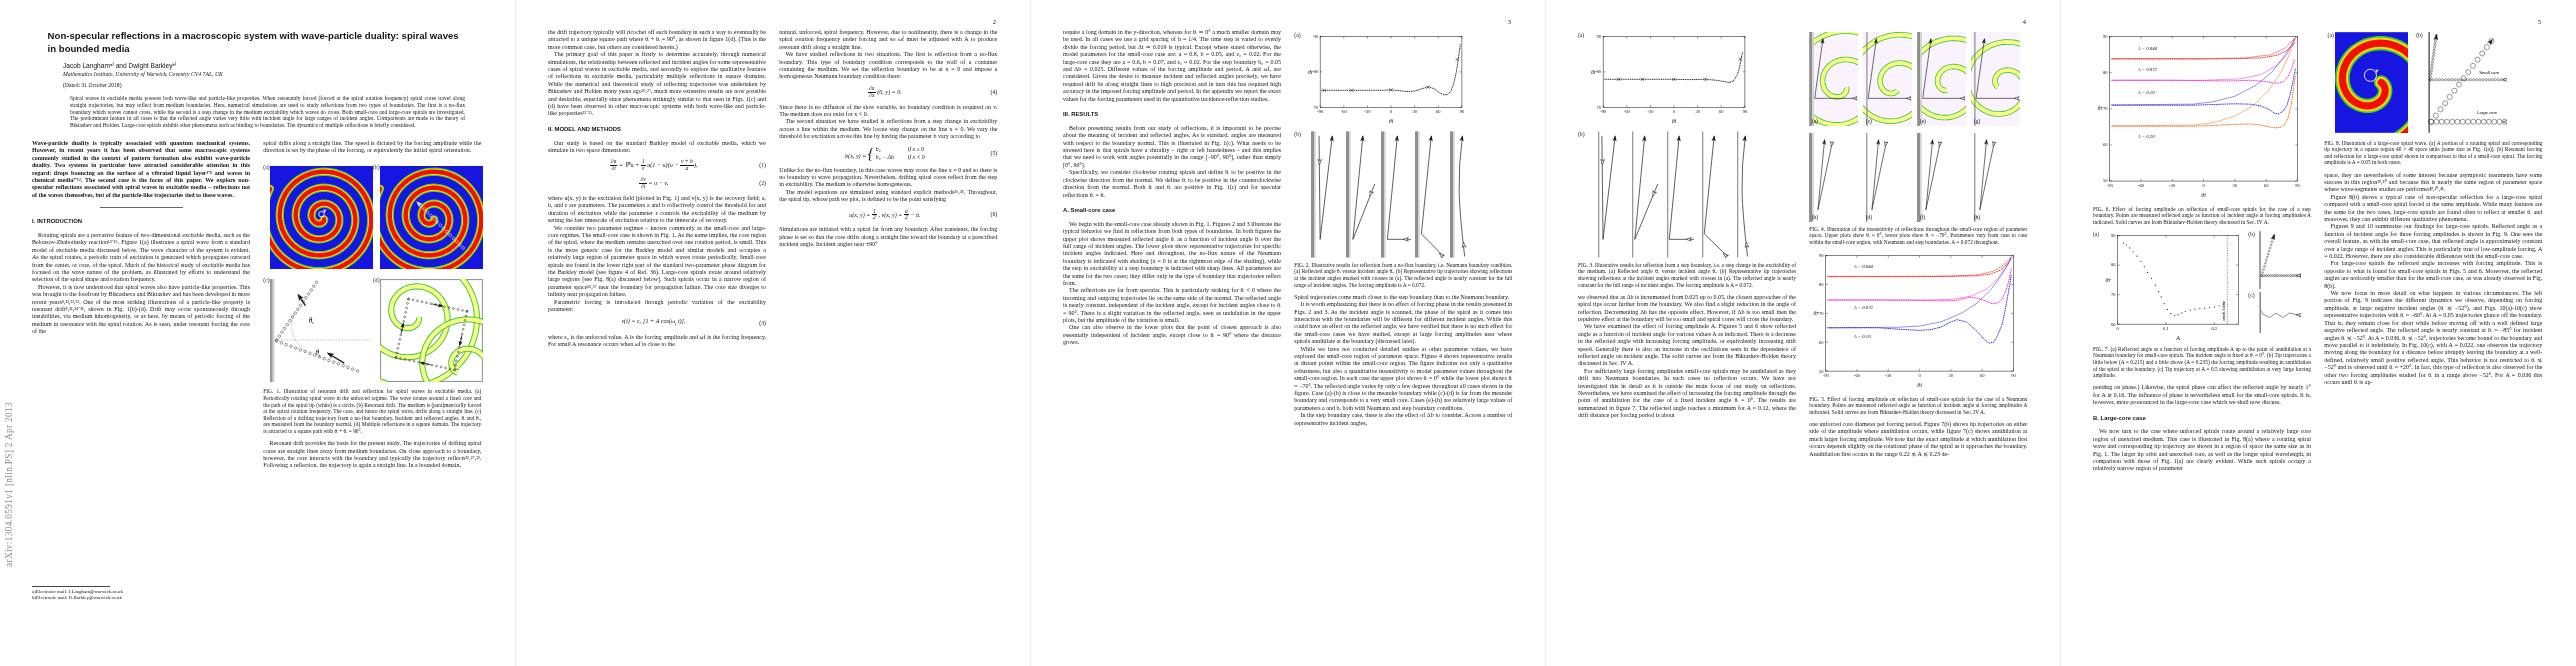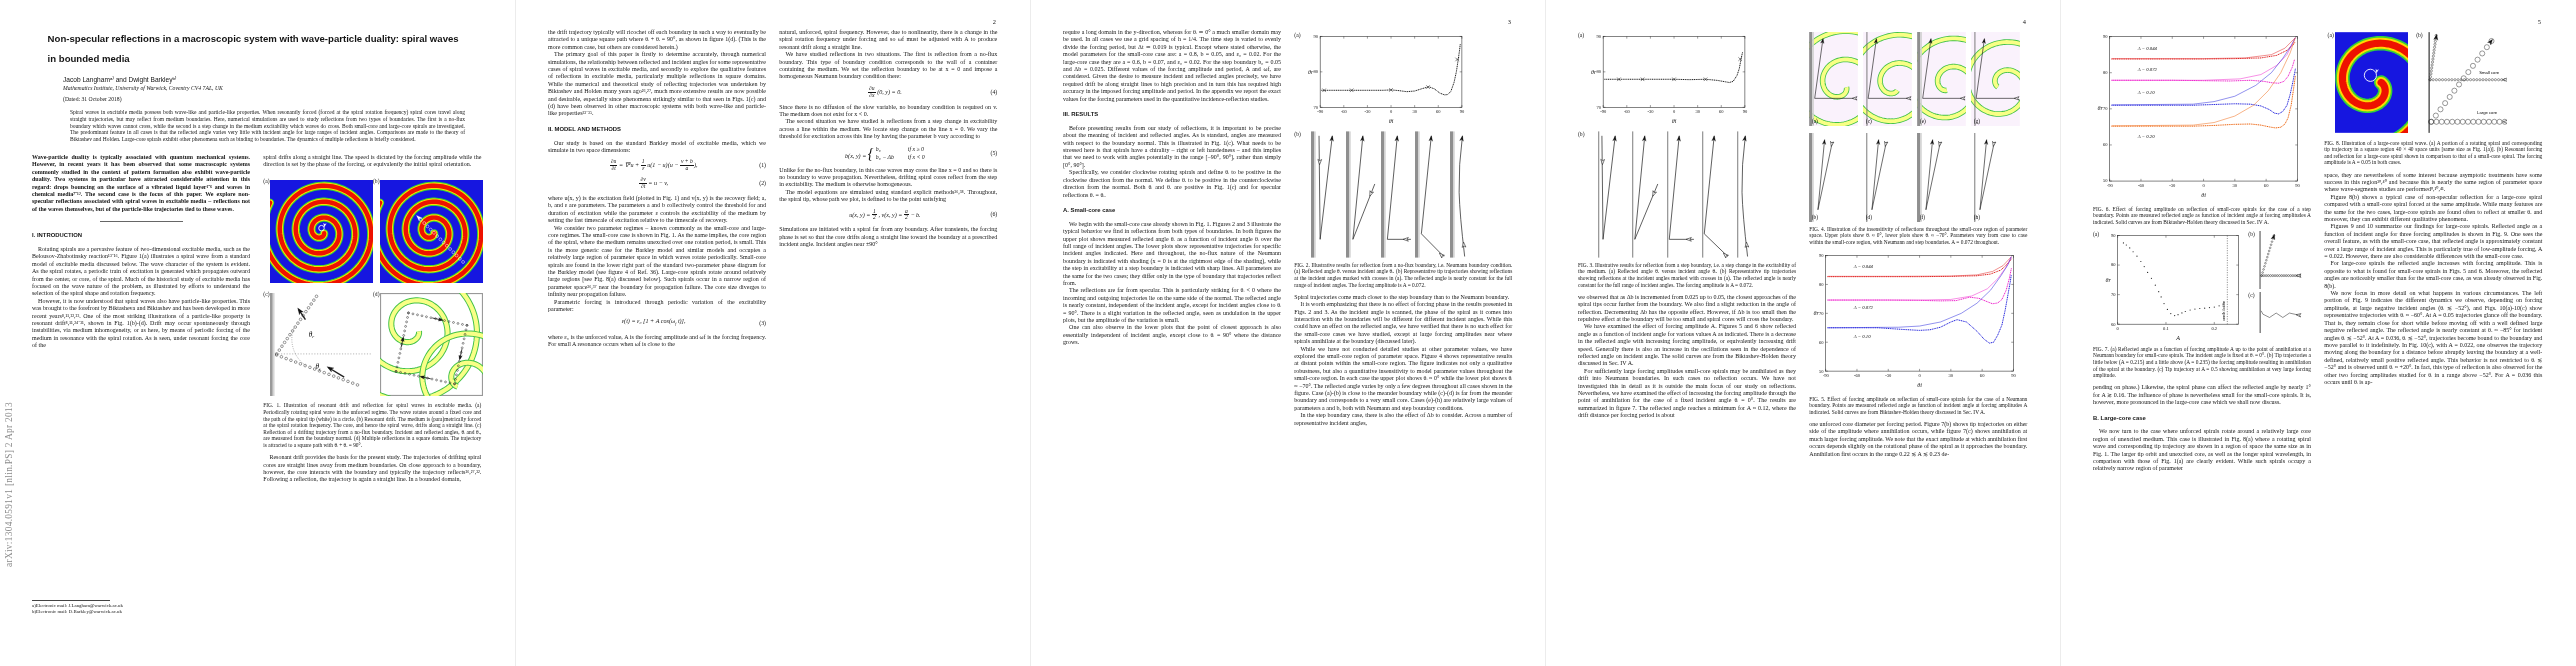--- a/index.html
+++ b/index.html
@@ -2,21 +2,21 @@
 <html style="font-size:9px"><head>
 <meta charset="utf-8">
 <style>
   html,body{margin:0;padding:0;background:#e8e8e8;}
   #root{width:2576px;height:667px;background:#ffffff;display:flex;overflow:hidden;font-family:"Liberation Serif",serif;color:#141414;}
   .page{width:515px;height:667px;position:relative;background:#fff;flex:0 0 auto;box-sizing:border-box;}
   .page + .page{border-left:0.6px solid #ececec;}
   .inner{position:absolute;left:32px;right:29px;top:14.5px;bottom:7.8px;}
   .pagenum{position:absolute;top:18px;right:34px;font-size:6.4px;}
   .arxiv{position:absolute;left:4.4px;top:567px;transform:rotate(-90deg);transform-origin:left top;white-space:nowrap;color:#8a8a8a;font-size:9.4px;letter-spacing:0.3px;}
-  .title{font-family:"Liberation Sans",sans-serif;font-weight:700;font-size:9.6px;line-height:20px;margin:14.5px 16.7px 5.6px 15.6px;}
+  .title{font-family:"Liberation Sans",sans-serif;font-weight:700;font-size:9.6px;line-height:13px;margin:14.5px 16.7px 5.6px 15.6px;}
   .authors{font-family:"Liberation Sans",sans-serif;font-size:6.6px;margin:0 0 1.1px 31px;}
   .affil{font-style:italic;font-size:5.7px;margin:0 0 5.6px 31px;}
   .dated{font-size:5.7px;margin:0 0 6.7px 31px;}
   .abstract{font-size:5.5px;line-height:6.8px;text-align:justify;margin:0 21px 0 38px;}
   .cols{display:flex;gap:13.3px;margin-top:11px;}
   .cols-plain{display:flex;gap:13.3px;margin-top:14.5px;}
   .col{width:218px;font-size:6px;line-height:7.4px;text-align:justify;position:relative;}
   .col p{margin:0;text-indent:6.1px;}
   .col p.noind{text-indent:0;}
   .col p.bold{font-weight:700;text-indent:0;}

